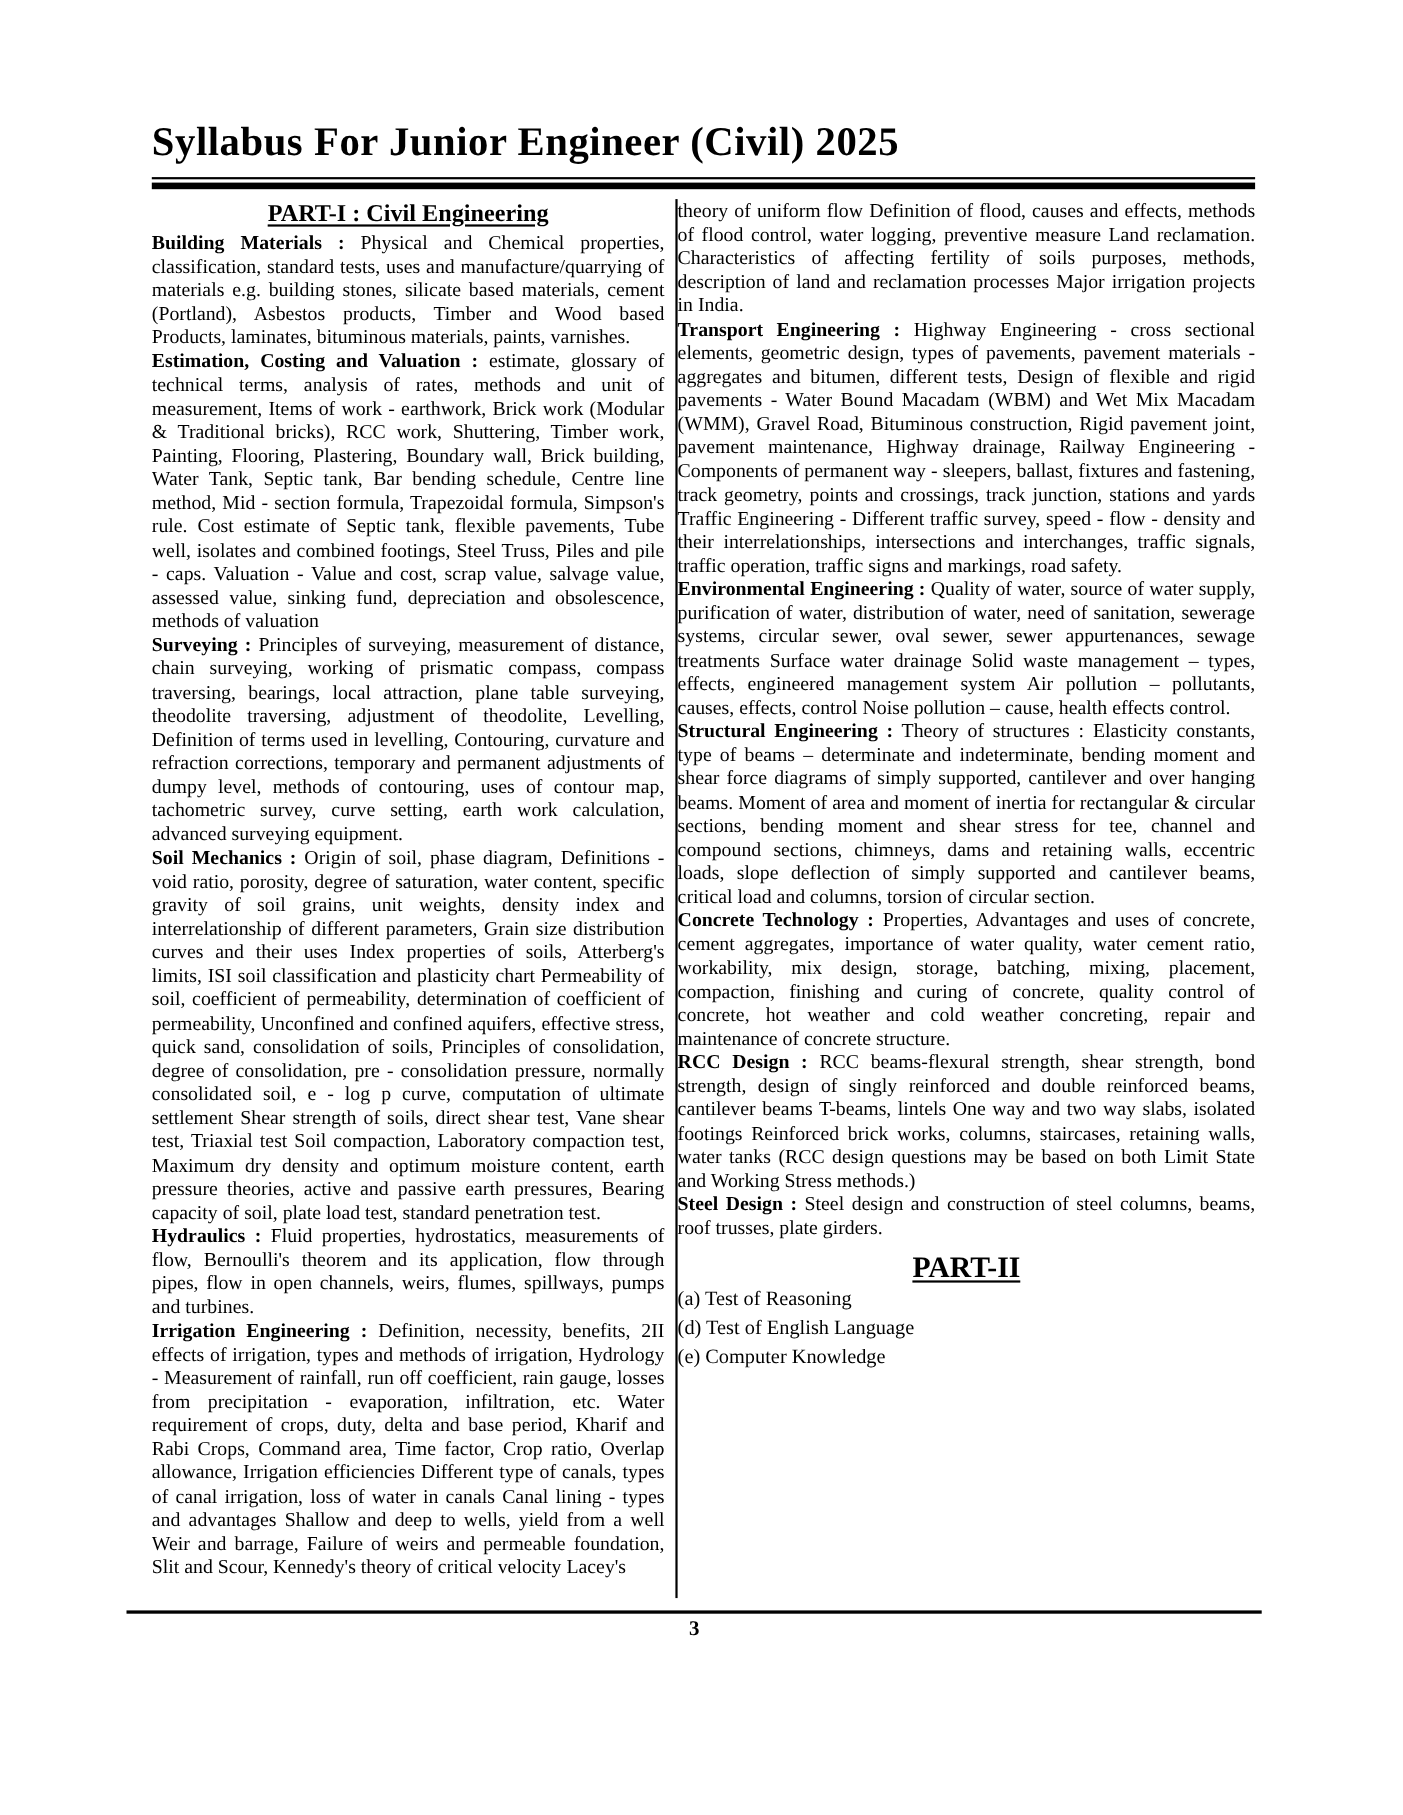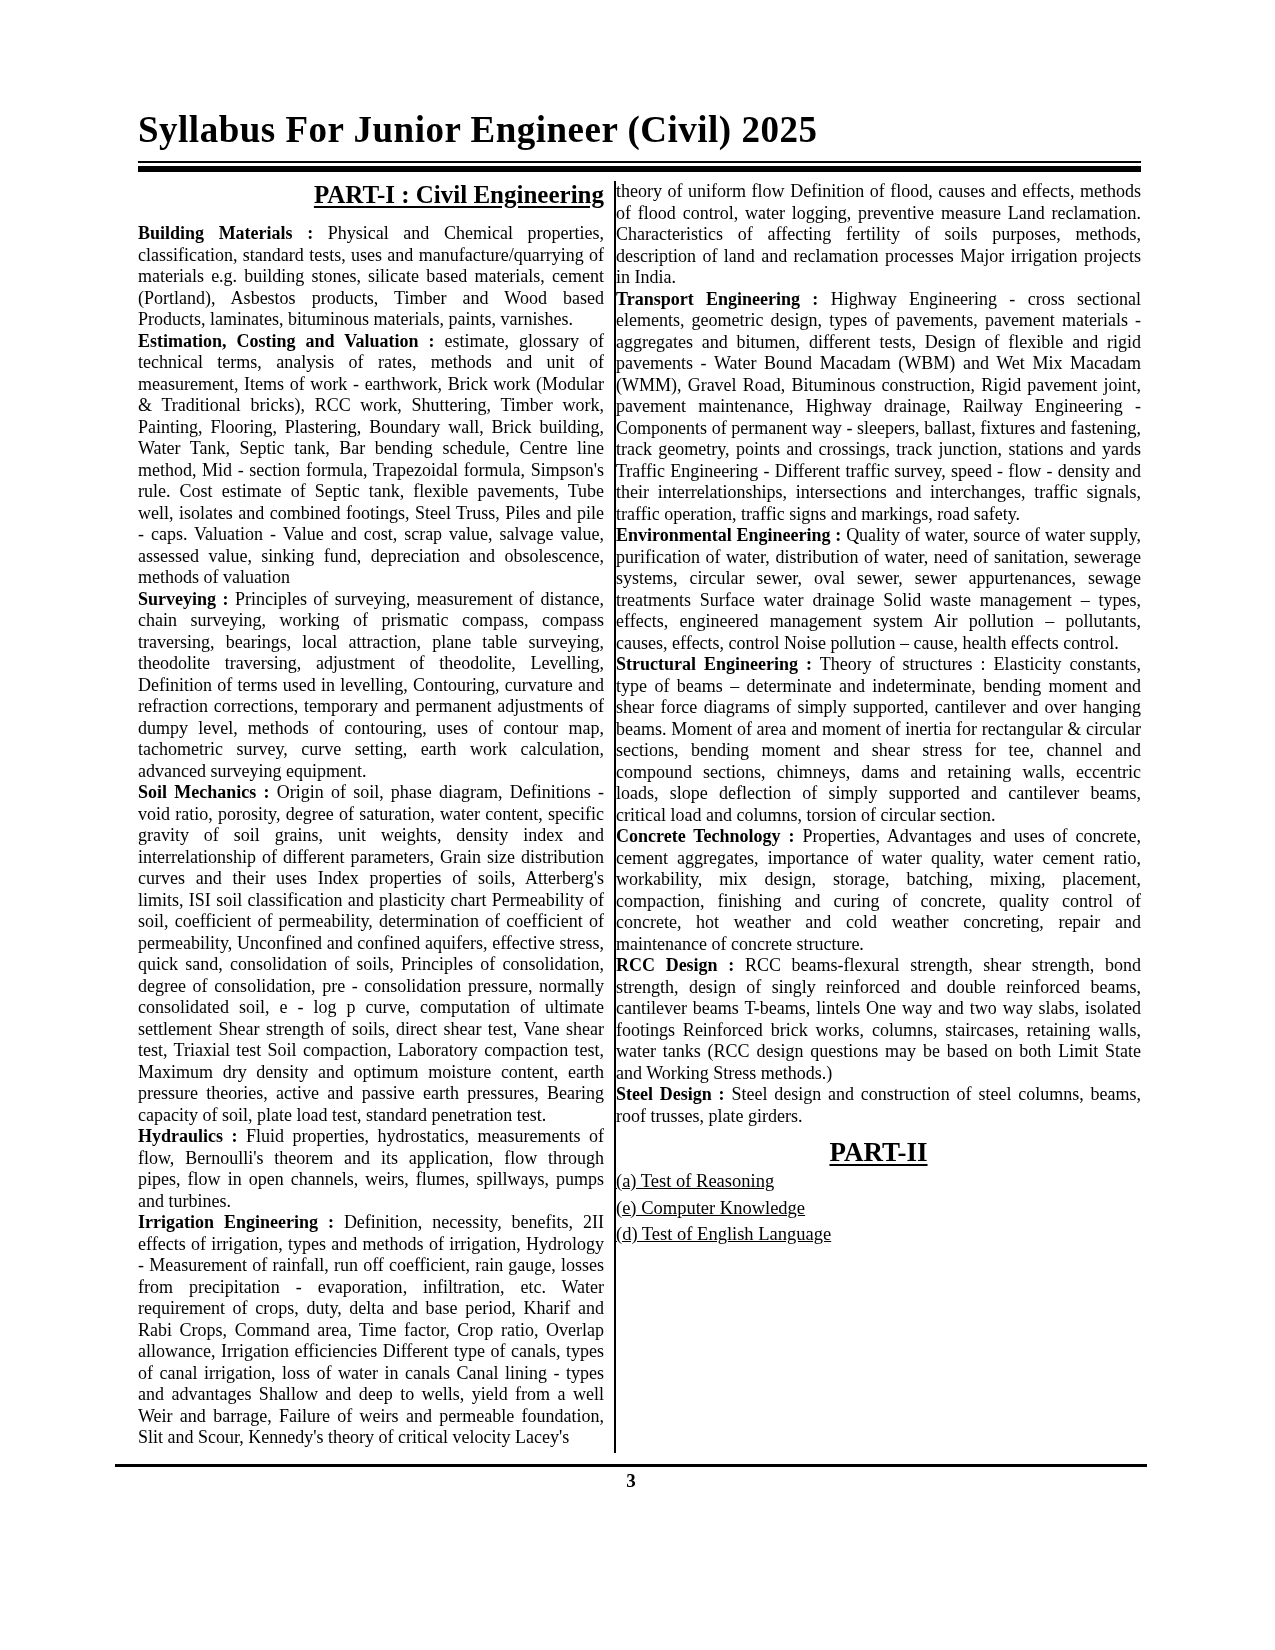--- a/index.html
+++ b/index.html
@@ -29,46 +29,45 @@
     overflow: hidden;
   }
   .col-left {
     width: 478px;
     padding-right: 10px;
     border-right: 2px solid #000;
     flex: none;
   }
   .col-right { flex: 1; }
   .part-heading {
-    text-align: right;
+    text-align: center;
     font-weight: bold;
-    font-size: 25px;
+    font-size: 22px;
     text-decoration: underline;
     text-underline-offset: 3px;
-    margin-bottom: 14px;
+    margin-bottom: 3px;
   }
   p.topic {
     text-align: justify;
     font-size: 18px;
     line-height: 21.5px;
   }
   p.topic b { font-weight: bold; }
   .part2-heading {
     text-align: center;
     font-weight: bold;
     font-size: 27px;
     text-decoration: underline;
     text-underline-offset: 3px;
     margin-top: 10px;
     margin-bottom: 0;
   }
   .part2-list .part2-item {
     font-size: 18.5px;
     line-height: 26.5px;
-    text-decoration: underline;
   }
   .footer {
     position: absolute;
     left: 115px;
     right: 128px;
     top: 1464px;
   }
   .footer-rule { border-top: 3px solid #000; }
   .page-number {
     text-align: center;
@@ -120,22 +119,22 @@
       <p class="topic"><b>Concrete Technology :</b> <span>Properties, Advantages and uses of concrete, cement aggregates, importance of water quality, water cement ratio, workability, mix design, storage, batching, mixing, placement, compaction, finishing and curing of concrete, quality control of concrete, hot weather and cold weather concreting, repair and maintenance of concrete structure.</span></p>
 
       <p class="topic"><b>RCC Design :</b> <span>RCC beams-flexural strength, shear strength, bond strength, design of singly reinforced and double reinforced beams, cantilever beams T-beams, lintels One way and two way slabs, isolated footings Reinforced brick works, columns, staircases, retaining walls, water tanks (RCC design questions may be based on both Limit State and Working Stress methods.)</span></p>
 
       <p class="topic"><b>Steel Design :</b> <span>Steel design and construction of steel columns, beams, roof trusses, plate girders.</span></p>
 
       <div class="part2-heading">PART-II</div>
 
       <div class="part2-list">
         <div class="part2-item">(a) Test of Reasoning</div>
+        <div class="part2-item">(d) Test of English Language</div>
         <div class="part2-item">(e) Computer Knowledge</div>
-        <div class="part2-item">(d) Test of English Language</div>
       </div>
 
     </div>
   </div>
 </div>
 
 <div class="footer">
   <div class="footer-rule"></div>
   <div class="page-number">3</div>
 </div>

